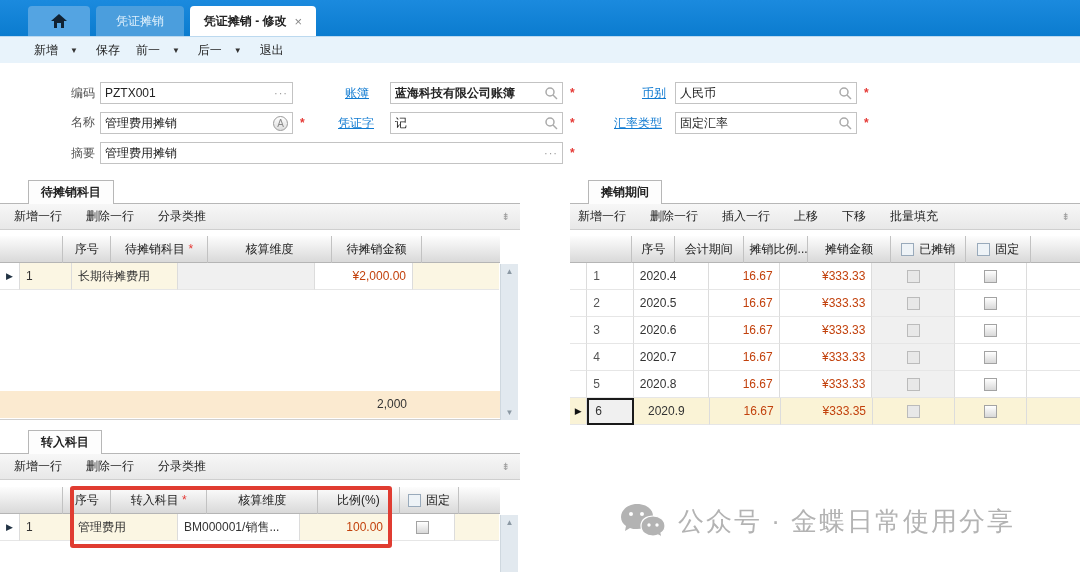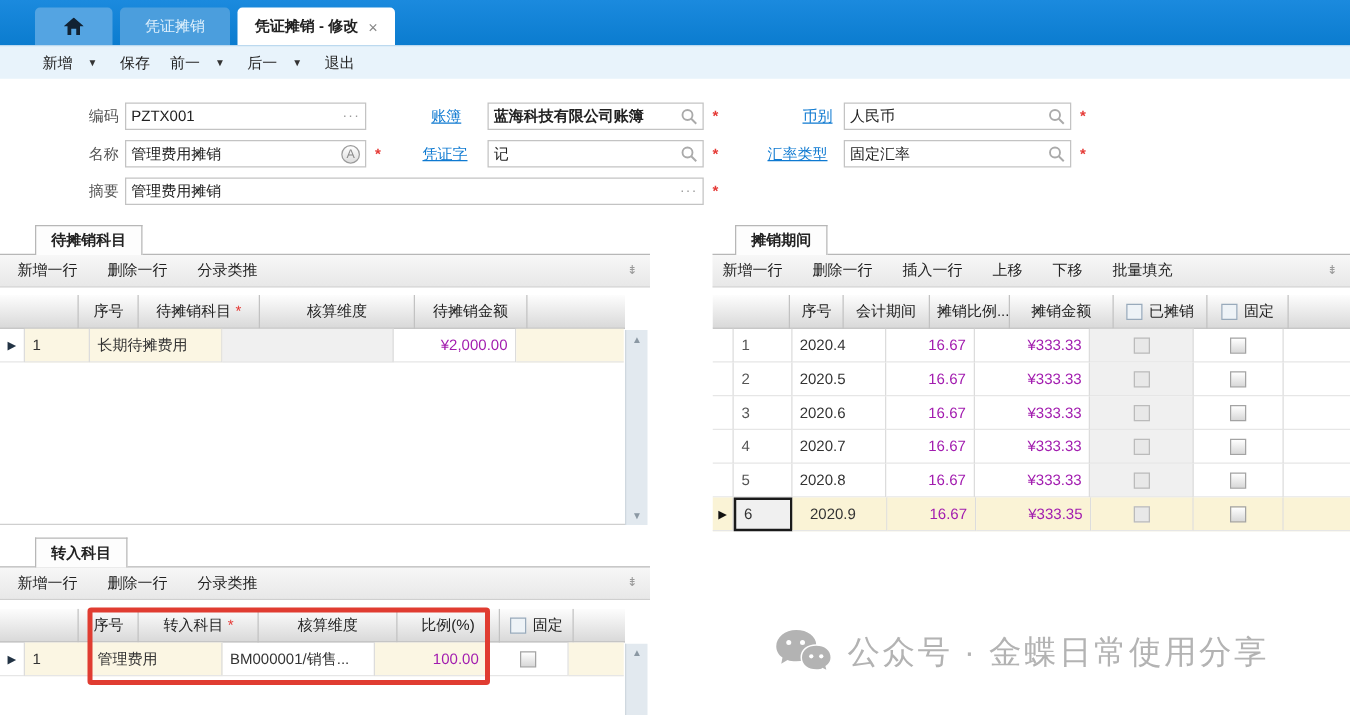--- a/index.html
+++ b/index.html
@@ -51,21 +51,21 @@
 
   
   .grid { position:absolute; overflow:hidden; background:#fff; }
   .grow { display:flex; height:27px; }
   .ghead { background:linear-gradient(#fdfdfd,#d9d9d9); border-bottom:1px solid #b5b5b5;padding-left:44px; }
   .cell { height:27px; line-height:26px; padding:0 6px; border-right:1px solid #dcdcdc;
     white-space:nowrap; overflow:hidden; }
   .ghead .cell { border-right:1px solid #c2c2c2; text-align:center; color:#222; }
   .brow .cell { border-bottom:1px solid #e6e6e6; }
   .num { text-align:right; }
-  .blue { color:#a21caf; }
+  .blue { color:#c2410c; }
   .cream { background:#fbf6e3; }
   .gray { background:#f0f0f0; }
   .arrowc { text-align:center; padding:0; color:#234; font-size:9px; }
   .cb { display:inline-block; width:13px; height:13px; border:1px solid #a3a3a3;
     background:linear-gradient(#fff,#d8d8d8); vertical-align:middle; cursor:pointer; }
   .cb.flat { background:#e8e8e8; border-color:#bbb; }
   .cb.hd { background:#eef3f7; border-color:#9ab; margin-right:5px; }
   .cbcell { text-align:center; }
   .sumrow { background:#fbead0; }
   .selrow .cell { background:#faf3d6; }
@@ -136,21 +136,21 @@
   <div class="flink" style="left:642px;top:82px;">币别</div>
   <div class="field" style="left:675px;top:82px;width:182px;">
     <span class="val">人民币</span>
     <svg class="sicon" viewBox="0 0 14 14">
       <circle cx="6" cy="6" r="4" fill="none" stroke="#aaa" stroke-width="1.5"></circle>
       <line x1="9" y1="9" x2="13" y2="13" stroke="#aaa" stroke-width="1.5"></line>
     </svg>
   </div>
   <div class="req" style="left:864px;top:82px;">*</div>
 
-  <div class="flabel" style="left:5px;top:112px;">名称</div>
+  <div class="flabel" style="left:5px;top:112px;font-family:Liberation Mono, monospace;">名称</div>
   <div class="field" style="left:100px;top:112px;width:193px;">
     <span class="val">管理费用摊销</span>
     <span class="abadge">A</span>
   </div>
   <div class="req" style="left:300px;top:112px;">*</div>
 
   <div class="flink" style="left:338px;top:112px;">凭证字</div>
   <div class="field" style="left:390px;top:112px;width:173px;">
     <span class="val">记</span>
     <svg class="sicon" viewBox="0 0 14 14">
@@ -201,20 +201,25 @@
     </div>
     <div class="grow brow">
       <div class="cell arrowc" style="width:20px;">▶</div>
       <div class="cell cream" style="width:52px;">1</div>
       <div class="cell cream" style="width:106px;">长期待摊费用</div>
       <div class="cell gray" style="width:137px;"></div>
       <div class="cell num blue" style="width:98px;">¥2,000.00</div>
       <div class="cell cream" style="width:86px;border-right:none;"></div>
     </div>
     <div style="height:101px;"></div>
+    <div class="grow sumrow">
+      <div class="cell" style="width:315px;border-right:none;"></div>
+      <div class="cell num" style="width:98px;border-right:none;">2,000</div>
+      <div class="cell" style="width:87px;border-right:none;"></div>
+    </div>
   </div>
   <div class="vscroll" style="left:500px;top:264px;height:156px;">
     <span>▲</span>
     <span>▼</span>
   </div>
 
   <div class="sec-tab" style="left:28px;top:430px;">
     <span>转入科目</span>
   </div>
   <div class="gtoolbar" style="left:0;top:453px;width:520px;">

